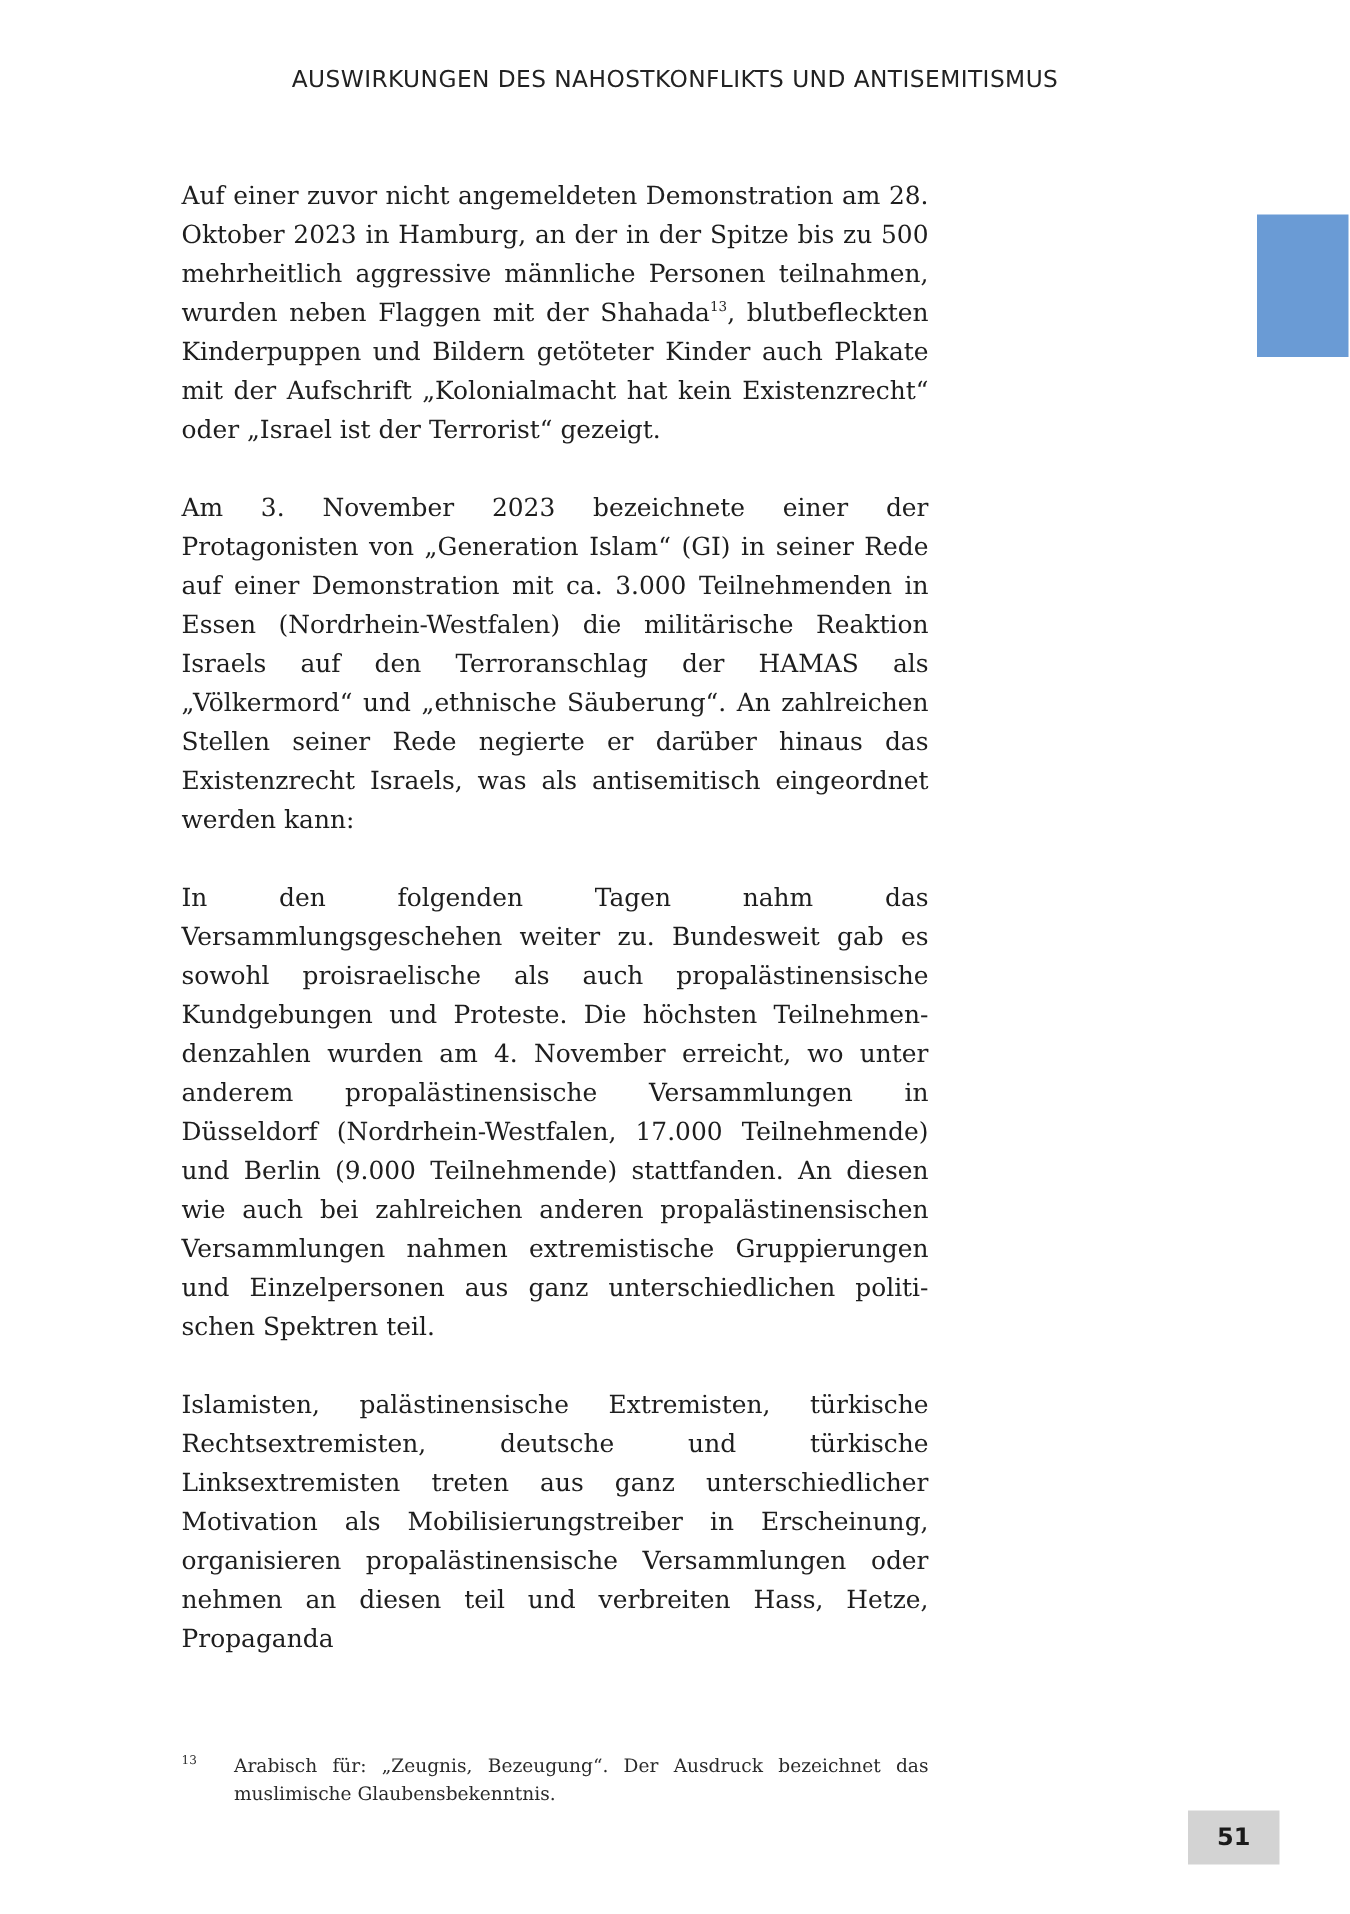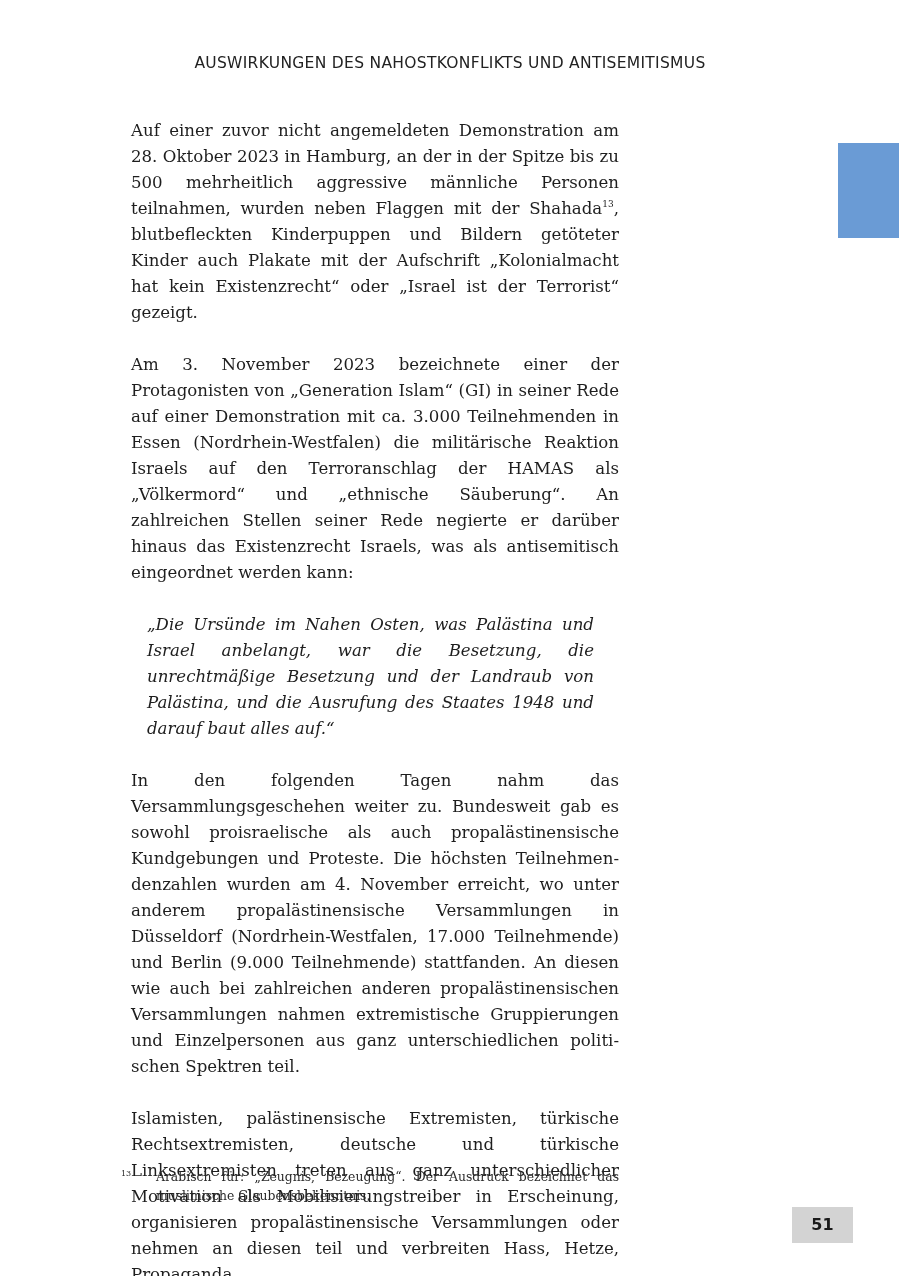--- a/index.html
+++ b/index.html
@@ -17,42 +17,41 @@
     .running-header {
       position: absolute;
       top: 44px;
       left: 0;
       width: 900px;
       text-align: center;
       font-family: "DejaVu Sans", sans-serif;
       font-size: 15.5px;
       letter-spacing: 0.3px;
       color: #222;
-      margin-top: 10px;
     }
     .side-tab {
       position: absolute;
       left: 838px;
       top: 143px;
       width: 61px;
       height: 95px;
       background: #6a9bd5;
     }
     .content {
       position: absolute;
       left: 121px;
       top: 118px;
       width: 498px;
       font-family: "DejaVu Serif", serif;
       font-size: 16.6px;
       line-height: 26px;
       color: #1e1e1e;
     }
     .para {
-      margin: 0 0 26px 10px;
+      margin: 0 0 26px 0;
       text-align: justify;
       hyphens: manual;
     }
     .quote {
       margin: 0 0 26px 26px;
       width: 447px;
       font-style: italic;
       text-align: justify;
     }
     .quote .q-line { display: block; }
@@ -103,21 +102,20 @@
 <div class="running-header">AUSWIRKUNGEN DES NAHOSTKONFLIKTS UND ANTISEMITISMUS</div>
 
 <div class="side-tab"></div>
 
 <div class="content">
   <p class="para"><span>Auf einer zuvor nicht angemeldeten Demonstration am 28. Okto­ber 2023 in Hamburg, an der in der Spitze bis zu 500 mehrheitlich aggressive männliche Personen teilnahmen, wurden neben Flag­gen mit der Shahada</span><sup class="fn">13</sup><span>, blutbefleckten Kinderpuppen und Bildern getöteter Kinder auch Plakate mit der Aufschrift „Kolonialmacht hat kein Existenzrecht“ oder „Israel ist der Terrorist“ gezeigt.</span></p>
 
   <p class="para">Am 3. November 2023 bezeichnete einer der Protagonisten von „Generation Islam“ (GI) in seiner Rede auf einer Demonstration mit ca. 3.000 Teilnehmenden in Essen (Nordrhein-Westfalen) die militärische Reaktion Israels auf den Terroranschlag der HAMAS als „Völkermord“ und „ethnische Säuberung“. An zahlreichen Stel­len seiner Rede negierte er darüber hinaus das Existenzrecht Isra­els, was als antisemitisch eingeordnet werden kann:</p>
 
   <div class="quote">
-    <span class="q-line">„Die Ursünde im Nahen Osten, was Palästina und Israel an­belangt, war die Besetzung, die unrechtmäßige Besetzung und der Landraub von Palästina, und die Ausrufung des Staates 1948 und darauf baut alles auf.“</span>
   </div>
 
   <p class="para">In den folgenden Tagen nahm das Versammlungsgeschehen weiter zu. Bundesweit gab es sowohl proisraelische als auch propalästi­nensische Kundgebungen und Proteste. Die höchsten Teilnehmen­denzahlen wurden am 4. November erreicht, wo unter anderem propalästinensische Versammlungen in Düsseldorf (Nordrhein-Westfalen, 17.000 Teilnehmende) und Berlin (9.000 Teilnehmende) stattfanden. An diesen wie auch bei zahlreichen anderen propa­lästinensischen Versammlungen nahmen extremistische Grup­pierungen und Einzelpersonen aus ganz unterschiedlichen politi­schen Spektren teil.</p>
 
   <p class="para">Islamisten, palästinensische Extremisten, türkische Rechtsex­tremisten, deutsche und türkische Linksextremisten treten aus ganz unterschiedlicher Motivation als Mobilisierungstreiber in Er­scheinung, organisieren propalästinensische Versammlungen oder nehmen an diesen teil und verbreiten Hass, Hetze, Propaganda</p>
 </div>
 
 <div class="footnote">
   <span class="fn-num">13</span>
   <span class="fn-text">Arabisch für: „Zeugnis, Bezeugung“. Der Ausdruck bezeichnet das muslimische Glaubensbekenntnis.</span>

